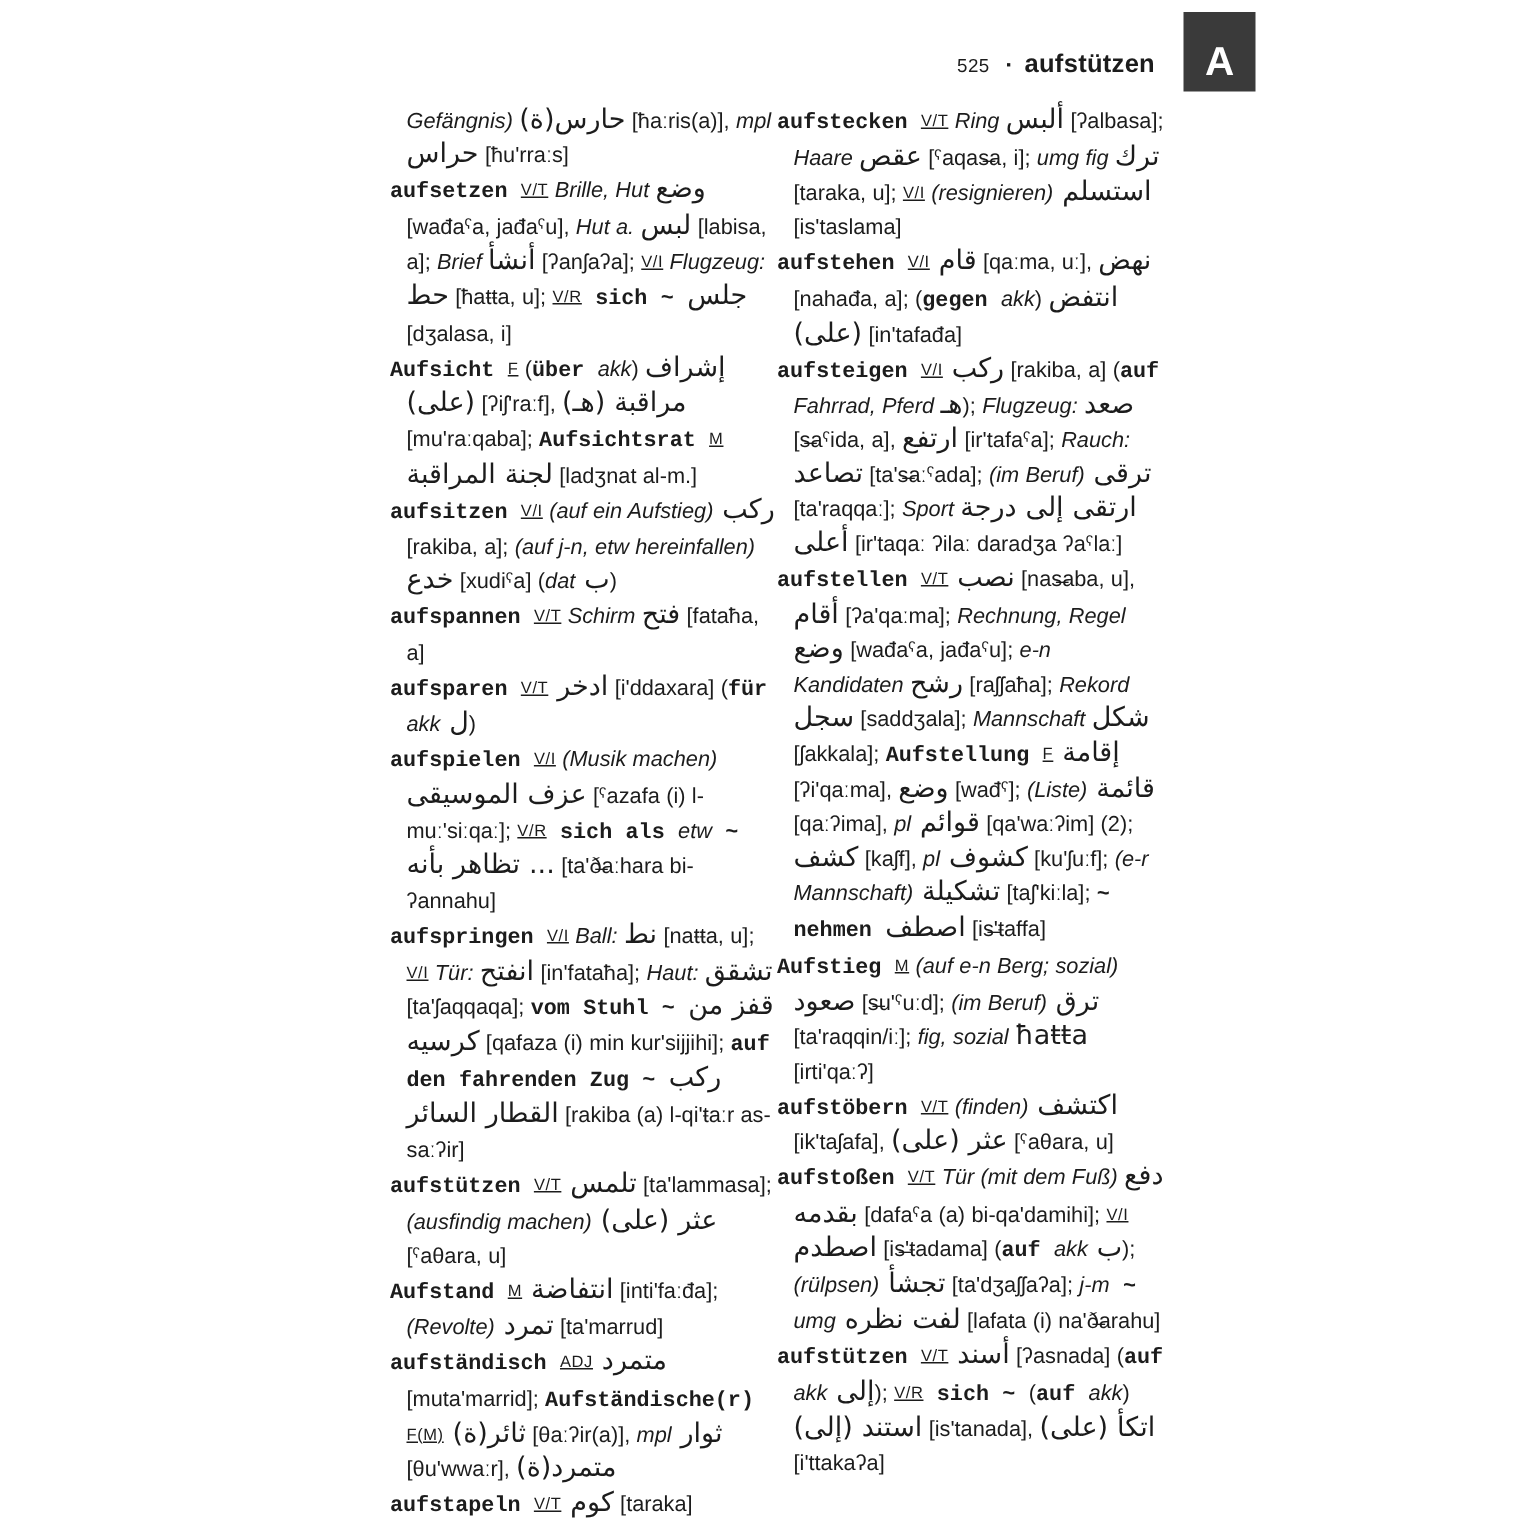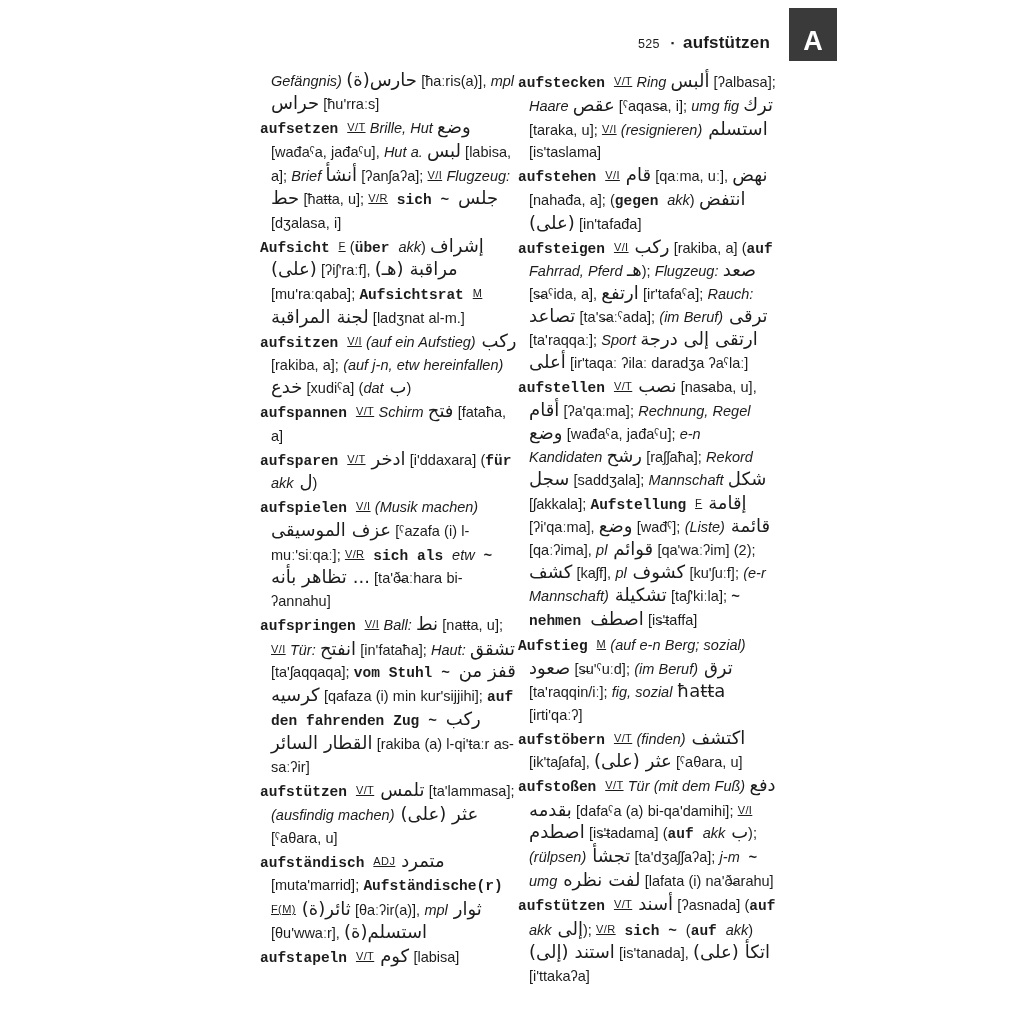--- a/index.html
+++ b/index.html
@@ -63,22 +63,23 @@
     <div class="col">
         <p class="entry cont"><span class="i">Gefängnis) </span><span class="ar">حارس(ة)</span><span> [ħaːris(a)], </span><span class="i">mpl</span><span class="ar"> حراس</span><span> [ħu'rraːs]</span></p>
         <p class="entry"><span class="b">aufsetzen </span><span class="lbl">V/T</span><span class="i"> Brille, Hut </span><span class="ar">وضع</span><span> [wađaˤa, jađaˤu], </span><span class="i">Hut a. </span><span class="ar">لبس</span><span> [labisa, a]; </span><span class="i">Brief </span><span class="ar">أنشأ</span><span> [ʔanʃaʔa]; </span><span class="lbl">V/I</span><span class="i"> Flugzeug: </span><span class="ar">حط</span><span> [ħaŧŧa, u]; </span><span class="lbl">V/R</span><span class="b"> sich ~ </span><span class="ar">جلس</span><span> [dʒalasa, i]</span></p>
         <p class="entry"><span class="b">Aufsicht </span><span class="lbl">F</span><span> (</span><span class="b">über </span><span class="i">akk</span><span>) </span><span class="ar">إشراف (على)</span><span> [ʔiʃ'raːf], </span><span class="ar">مراقبة (هـ)</span><span> [mu'raːqaba]; </span><span class="b">Aufsichtsrat </span><span class="lbl">M</span><span class="ar"> لجنة المراقبة</span><span> [ladʒnat al-m.]</span></p>
         <p class="entry"><span class="b">aufsitzen </span><span class="lbl">V/I</span><span> </span><span class="i">(auf ein Aufstieg)</span><span class="ar"> ركب</span><span> [rakiba, a]; </span><span class="i">(auf j-n, etw hereinfallen)</span><span class="ar"> خدع</span><span> [xudiˤa] (</span><span class="i">dat</span><span class="ar"> ب</span><span>)</span></p>
         <p class="entry"><span class="b">aufspannen </span><span class="lbl">V/T</span><span class="i"> Schirm </span><span class="ar">فتح</span><span> [fataħa, a]</span></p>
         <p class="entry"><span class="b">aufsparen </span><span class="lbl">V/T</span><span class="ar"> ادخر</span><span> [i'ddaxara] (</span><span class="b">für </span><span class="i">akk</span><span class="ar"> ل</span><span>)</span></p>
         <p class="entry"><span class="b">aufspielen </span><span class="lbl">V/I</span><span> </span><span class="i">(Musik machen)</span><span class="ar"> عزف الموسيقى</span><span> [ˤazafa (i) l-muː'siːqaː]; </span><span class="lbl">V/R</span><span class="b"> sich als </span><span class="i">etw</span><span class="b"> ~ </span><span class="ar">تظاهر بأنه ...</span><span> [ta'ð̶aːhara bi-ʔannahu]</span></p>
         <p class="entry"><span class="b">aufspringen </span><span class="lbl">V/I</span><span class="i"> Ball: </span><span class="ar">نط</span><span> [naŧŧa, u]; </span><span class="lbl">V/I</span><span class="i"> Tür: </span><span class="ar">انفتح</span><span> [in'fataħa]; </span><span class="i">Haut: </span><span class="ar">تشقق</span><span> [ta'ʃaqqaqa]; </span><span class="b">vom Stuhl ~ </span><span class="ar">قفز من كرسيه</span><span> [qafaza (i) min kur'sijjihi]; </span><span class="b">auf den fahrenden Zug ~ </span><span class="ar">ركب القطار السائر</span><span> [rakiba (a) l-qi'ŧaːr as-saːʔir]</span></p>
         <p class="entry"><span class="b">aufstützen </span><span class="lbl">V/T</span><span class="ar"> تلمس</span><span> [ta'lammasa]; </span><span class="i">(ausfindig machen)</span><span class="ar"> عثر (على)</span><span> [ˤaθara, u]</span></p>
-        <p class="entry"><span class="b">aufständisch </span><span class="lbl">ADJ</span><span class="ar"> متمرد</span><span> [muta'marrid]; </span><span class="b">Aufständische(r) </span><span class="lbl">F(M)</span><span class="ar"> ثائر(ة)</span><span> [θaːʔir(a)], </span><span class="i">mpl</span><span class="ar"> ثوار</span><span> [θu'wwaːr], </span><span class="ar">استسلم(ة)</span></p>
-        <p class="entry"><span class="b">aufstapeln </span><span class="lbl">V/T</span><span class="ar"> كوم</span><span> [labisa]</span></p>
+        <p class="entry"><span class="b">Aufstand </span><span class="lbl">M</span><span class="ar"> انتفاضة</span><span> [inti'faːđa]; </span><span class="i">(Revolte)</span><span class="ar"> تمرد</span><span> [ta'marrud]</span></p>
+        <p class="entry"><span class="b">aufständisch </span><span class="lbl">ADJ</span><span class="ar"> متمرد</span><span> [muta'marrid]; </span><span class="b">Aufständische(r) </span><span class="lbl">F(M)</span><span class="ar"> ثائر(ة)</span><span> [θaːʔir(a)], </span><span class="i">mpl</span><span class="ar"> ثوار</span><span> [θu'wwaːr], </span><span class="ar">متمرد(ة)</span></p>
+        <p class="entry"><span class="b">aufstapeln </span><span class="lbl">V/T</span><span class="ar"> كوم</span><span> [taraka]</span></p>
       </div>
     <div class="col">
         <p class="entry"><span class="b">aufstecken </span><span class="lbl">V/T</span><span class="i"> Ring </span><span class="ar">ألبس</span><span> [ʔalbasa]; </span><span class="i">Haare </span><span class="ar">عقص</span><span> [ˤaqas̶a, i]; </span><span class="i">umg fig </span><span class="ar">ترك</span><span> [taraka, u]; </span><span class="lbl">V/I</span><span> </span><span class="i">(resignieren)</span><span class="ar"> استسلم</span><span> [is'taslama]</span></p>
         <p class="entry"><span class="b">aufstehen </span><span class="lbl">V/I</span><span class="ar"> قام</span><span> [qaːma, uː], </span><span class="ar">نهض</span><span> [nahađa, a]; (</span><span class="b">gegen </span><span class="i">akk</span><span>) </span><span class="ar">انتفض (على)</span><span> [in'tafađa]</span></p>
         <p class="entry"><span class="b">aufsteigen </span><span class="lbl">V/I</span><span class="ar"> ركب</span><span> [rakiba, a] (</span><span class="b">auf </span><span class="i">Fahrrad, Pferd </span><span class="ar">هـ</span><span>); </span><span class="i">Flugzeug: </span><span class="ar">صعد</span><span> [s̶aˤida, a], </span><span class="ar">ارتفع</span><span> [ir'tafaˤa]; </span><span class="i">Rauch: </span><span class="ar">تصاعد</span><span> [ta's̶aːˤada]; </span><span class="i">(im Beruf)</span><span class="ar"> ترقى</span><span> [ta'raqqaː]; </span><span class="i">Sport </span><span class="ar">ارتقى إلى درجة أعلى</span><span> [ir'taqaː ʔilaː daradʒa ʔaˤlaː]</span></p>
         <p class="entry"><span class="b">aufstellen </span><span class="lbl">V/T</span><span class="ar"> نصب</span><span> [nas̶aba, u], </span><span class="ar">أقام</span><span> [ʔa'qaːma]; </span><span class="i">Rechnung, Regel </span><span class="ar">وضع</span><span> [wađaˤa, jađaˤu]; </span><span class="i">e-n Kandidaten </span><span class="ar">رشح</span><span> [raʃʃaħa]; </span><span class="i">Rekord </span><span class="ar">سجل</span><span> [saddʒala]; </span><span class="i">Mannschaft </span><span class="ar">شكل</span><span> [ʃakkala]; </span><span class="b">Aufstellung </span><span class="lbl">F</span><span class="ar"> إقامة</span><span> [ʔi'qaːma], </span><span class="ar">وضع</span><span> [wađˤ]; </span><span class="i">(Liste)</span><span class="ar"> قائمة</span><span> [qaːʔima], </span><span class="i">pl</span><span class="ar"> قوائم</span><span> [qa'waːʔim] (2); </span><span class="ar">كشف</span><span> [kaʃf], </span><span class="i">pl</span><span class="ar"> كشوف</span><span> [ku'ʃuːf]; </span><span class="i">(e-r Mannschaft)</span><span class="ar"> تشكيلة</span><span> [taʃ'kiːla]; </span><span class="b">~ nehmen </span><span class="ar">اصطف</span><span> [is̶'ŧaffa]</span></p>
         <p class="entry"><span class="b">Aufstieg </span><span class="lbl">M</span><span> </span><span class="i">(auf e-n Berg; sozial)</span><span class="ar"> صعود</span><span> [s̶u'ˤuːd]; </span><span class="i">(im Beruf)</span><span class="ar"> ترق</span><span> [ta'raqqin/iː]; </span><span class="i">fig, sozial </span><span class="ar">ħaŧŧa</span><span> [irti'qaːʔ]</span></p>
         <p class="entry"><span class="b">aufstöbern </span><span class="lbl">V/T</span><span> </span><span class="i">(finden)</span><span class="ar"> اكتشف</span><span> [ik'taʃafa], </span><span class="ar">عثر (على)</span><span> [ˤaθara, u]</span></p>
         <p class="entry"><span class="b">aufstoßen </span><span class="lbl">V/T</span><span class="i"> Tür (mit dem Fuß) </span><span class="ar">دفع بقدمه</span><span> [dafaˤa (a) bi-qa'damihi]; </span><span class="lbl">V/I</span><span class="ar"> اصطدم</span><span> [is̶'ŧadama] (</span><span class="b">auf </span><span class="i">akk</span><span class="ar"> ب</span><span>); </span><span class="i">(rülpsen)</span><span class="ar"> تجشأ</span><span> [ta'dʒaʃʃaʔa]; </span><span class="i">j-m</span><span class="b"> ~ </span><span class="i">umg</span><span class="ar"> لفت نظره</span><span> [lafata (i) na'ð̶arahu]</span></p>
         <p class="entry"><span class="b">aufstützen </span><span class="lbl">V/T</span><span class="ar"> أسند</span><span> [ʔasnada] (</span><span class="b">auf </span><span class="i">akk</span><span class="ar"> إلى</span><span>); </span><span class="lbl">V/R</span><span class="b"> sich ~ </span><span>(</span><span class="b">auf </span><span class="i">akk</span><span>) </span><span class="ar">استند (إلى)</span><span> [is'tanada], </span><span class="ar">اتكأ (على)</span><span> [i'ttakaʔa]</span></p>

